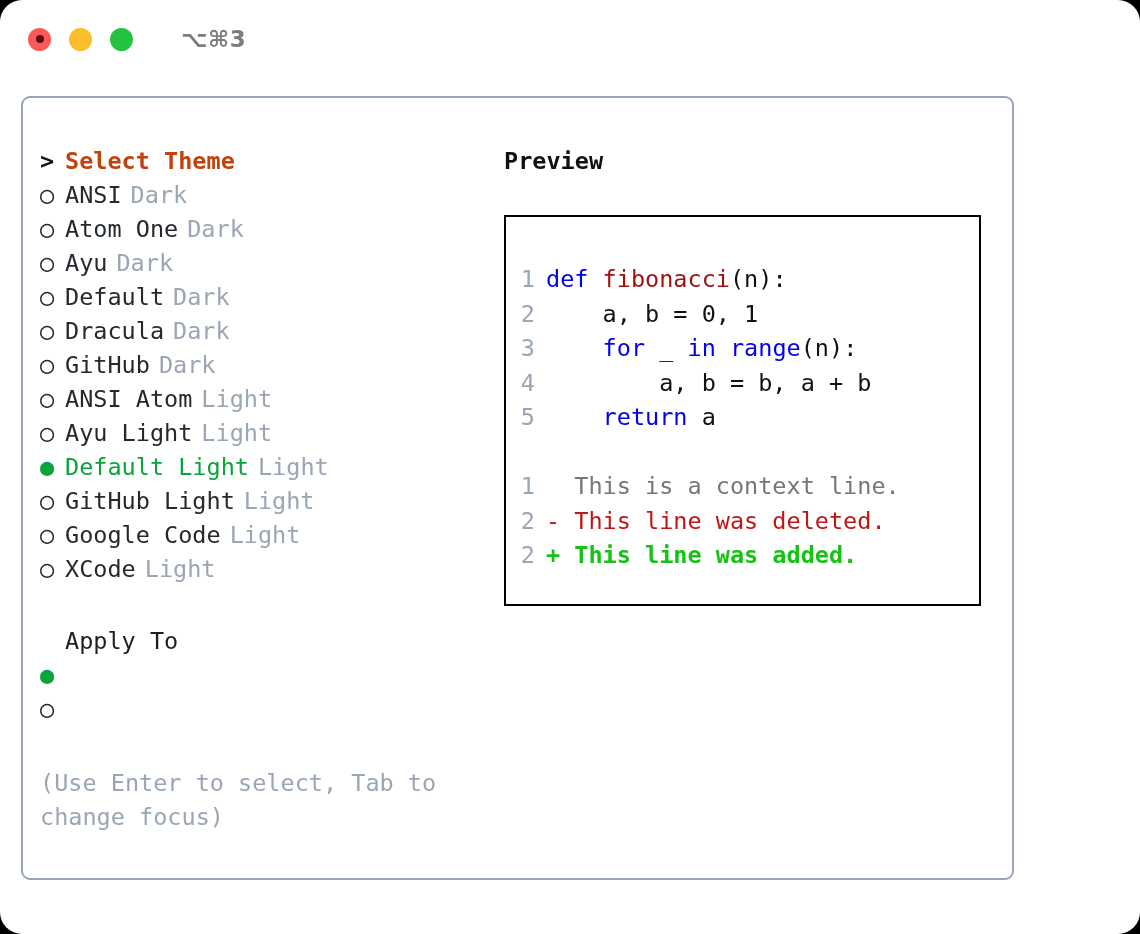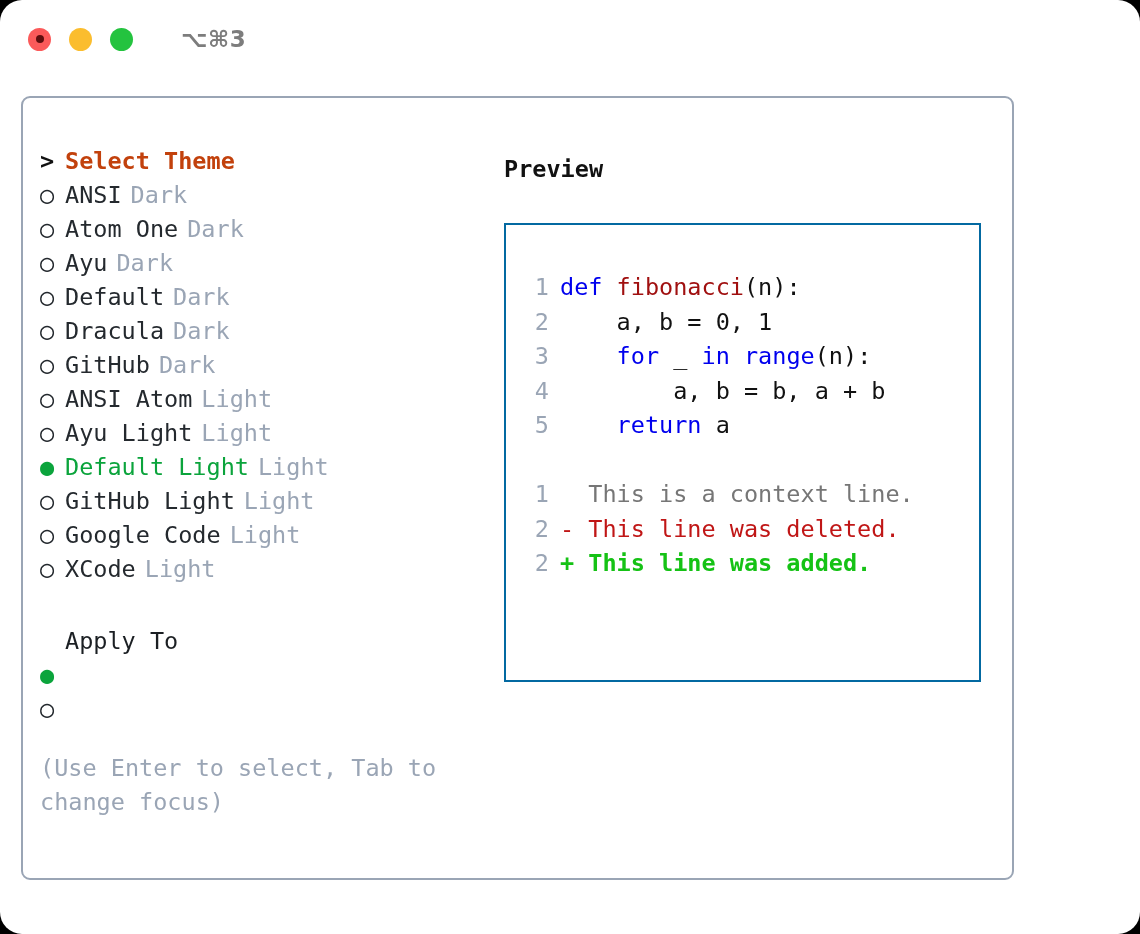--- a/index.html
+++ b/index.html
@@ -147,52 +147,51 @@
     font-size: 23.5px;
     line-height: 34px;
     color: #1b1f23;
     height: 34px;
     display: flex;
     align-items: flex-start;
     white-space: pre;
   }
 
   #hint-block {
-    margin-top: 25px;
+    margin-top: 40px;
     width: 404px;
     font-size: 23.5px;
     line-height: 34px;
     color: #9aa5b5;
     white-space: pre-wrap;
   }
 
   
   #preview-column {
     flex: 1;
     padding: 46px 0 0 11px;
     box-sizing: border-box;
     position: relative;
   }
   #preview-title {
     font-size: 23.5px;
     line-height: 34px;
     font-weight: 700;
     color: #111111;
     white-space: pre;
-    margin-top: 8px;
   }
 
   #code-box {
     margin-top: 37px;
     width: 477px;
-    height: 459px;
-    border: 2px solid #0369a1;
+    height: 391px;
+    border: 2px solid #000000;
     box-sizing: border-box;
     background: #ffffff;
-    padding: 45px 0 0 17px;
+    padding: 45px 0 0 3px;
   }
 
   .code-line {
     font-size: 23.5px;
     line-height: 34.5px;
     height: 34.5px;
     white-space: pre;
     display: block;
   }
   .lineno {

